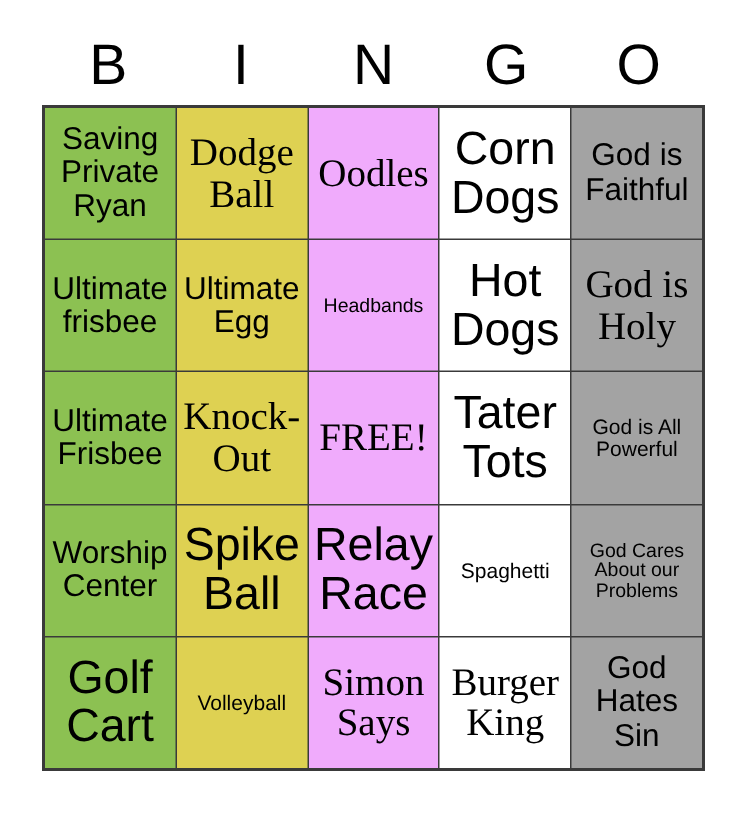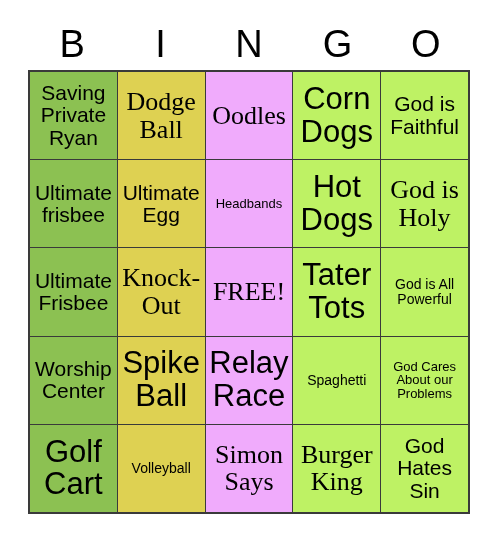--- a/index.html
+++ b/index.html
@@ -60,22 +60,22 @@
     word-break: break-word;
   }
   .cell span {
     display: block;
     width: 100%;
   }
   
   .col-b { background: #8CC152; }
   .col-i { background: #DED152; }
   .col-n { background: #f0abfc; }
-  .col-g { background: #bef264; }
-  .col-o { background: #bef264; }
+  .col-g { background: #ffffff; }
+  .col-o { background: #a3a3a3; }
 
   
   .fs-xl { font-size: 31px; }
   .fs-lg { font-size: 26px; font-family: Liberation Serif, serif; }
   .fs-md { font-size: 21px; }
   .fs-sm { font-size: 14px; align-items: center; }
   .fs-xs { font-size: 13px; }
 </style>
 </head>
 <body>

